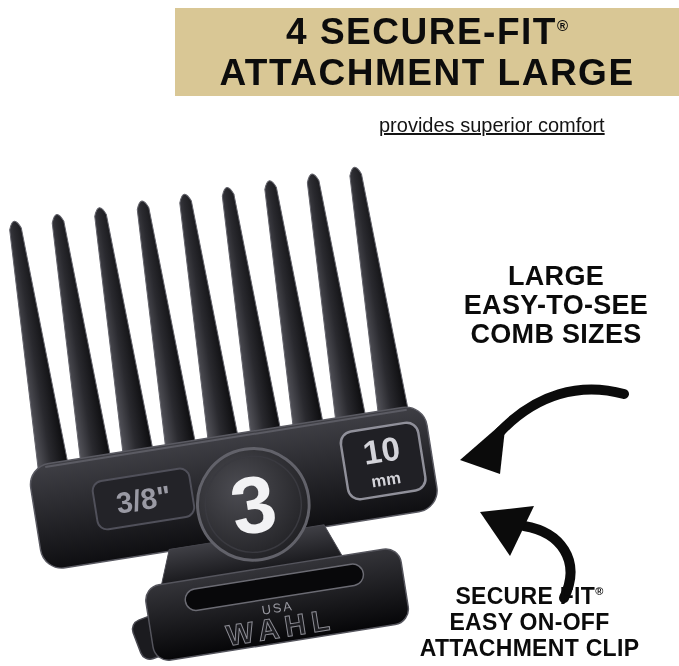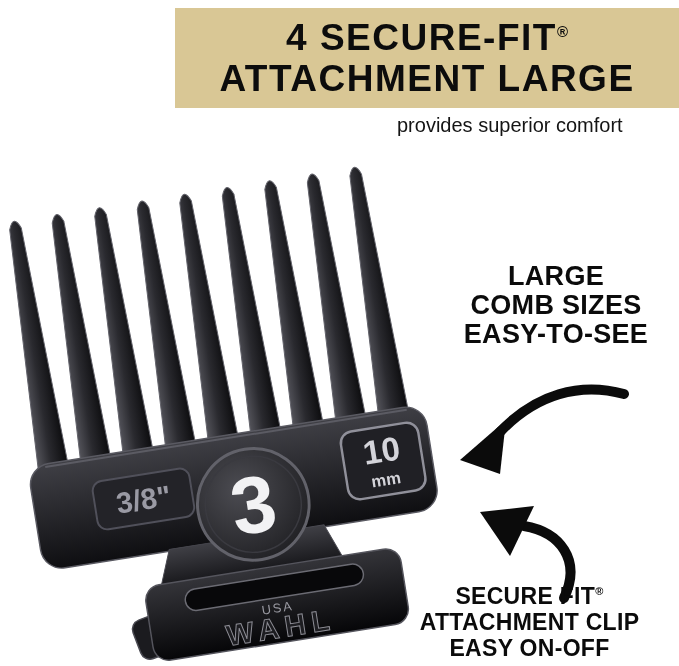--- a/index.html
+++ b/index.html
@@ -6,35 +6,35 @@
   html,body { background:#ffffff; }
   body { font-family:"Liberation Sans", sans-serif; }
 
   .page {
     position:relative; width:679px; height:666px;
     background:#ffffff; overflow:hidden;
   }
 
   
   .banner {
-    position:absolute; left:175px; top:8px; width:504px; height:100px;
+    position:absolute; left:175px; top:8px; width:504px; height:88px;
     background:#d9c795;
     display:flex; flex-direction:column; align-items:center; justify-content:center;
     text-align:center;
   }
   .banner .bline {
     font-size:37px; font-weight:bold; line-height:1.12;
     letter-spacing:1.5px; color:#0c0c0c; white-space:nowrap;
   }
   .reg-sup { font-size:15px; vertical-align:super; line-height:0; letter-spacing:0; }
 
   
   .subtitle {
-    position:absolute; left:397px; top:111px;
-    font-size:20px; color:#141414; line-height:1.48; text-align:left;
+    position:absolute; left:379px; top:111px;
+    font-size:20px; color:#141414; line-height:1.48; text-align:left;text-decoration:underline;
   }
   .subtitle div { white-space:nowrap; }
 
   
   .callout {
     position:absolute; text-align:center; font-weight:bold; color:#0b0b0b;
   }
   .callout div { white-space:nowrap; }
   .callout-sizes { left:436px; top:262px; width:240px; font-size:27px; line-height:1.08; letter-spacing:0.3px; }
   .callout-clip  { left:404px; top:584px; width:251px; font-size:23px; line-height:1.12; letter-spacing:0.3px; }
@@ -126,33 +126,33 @@
 
     <g>
       <rect x="350" y="346" width="80" height="70" rx="12" fill="#202025" stroke="#90909a" stroke-width="2.5"></rect>
       <text x="390" y="382" font-size="34" font-weight="bold" fill="#d4d4da" text-anchor="middle">10</text>
       <text x="390" y="406" font-size="17" font-weight="bold" fill="#d4d4da" text-anchor="middle">mm</text>
     </g>
   </svg>
 
   <div class="callout callout-sizes">
     <div>LARGE</div>
+    <div>EASY-TO-SEE</div>
     <div>COMB SIZES</div>
-    <div>EASY-TO-SEE</div>
   </div>
 
   <svg class="arrow-svg arrow-top" viewBox="0 0 185 105">
     <path d="M172,14 C128,2 84,14 48,52" fill="none" stroke="#0b0b0b" stroke-width="10" stroke-linecap="round"></path>
     <polygon points="8,80 54,40 48,94" fill="#0b0b0b"></polygon>
   </svg>
 
   <svg class="arrow-svg arrow-bottom" viewBox="0 0 165 108">
     <path d="M140,100 C158,62 136,34 100,28" fill="none" stroke="#0b0b0b" stroke-width="10" stroke-linecap="round"></path>
     <polygon points="56,14 110,8 86,58" fill="#0b0b0b"></polygon>
   </svg>
 
   <div class="callout callout-clip">
     <div><span>SECURE FIT</span><span class="reg-sup-sm">®</span></div>
+    <div>EASY ON-OFF</div>
     <div>ATTACHMENT CLIP</div>
-    <div>EASY ON-OFF</div>
   </div>
 
 </div>
 
 </body></html>

